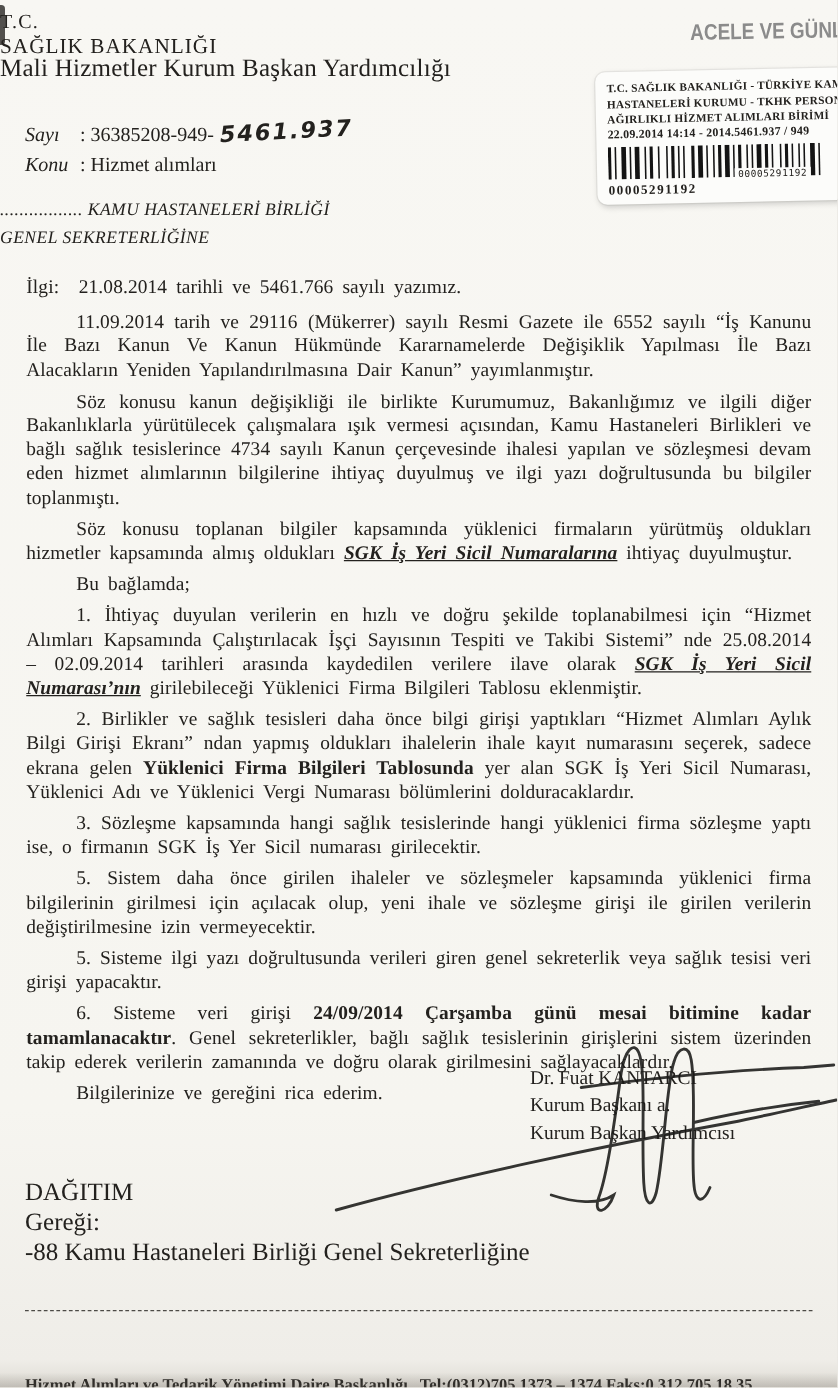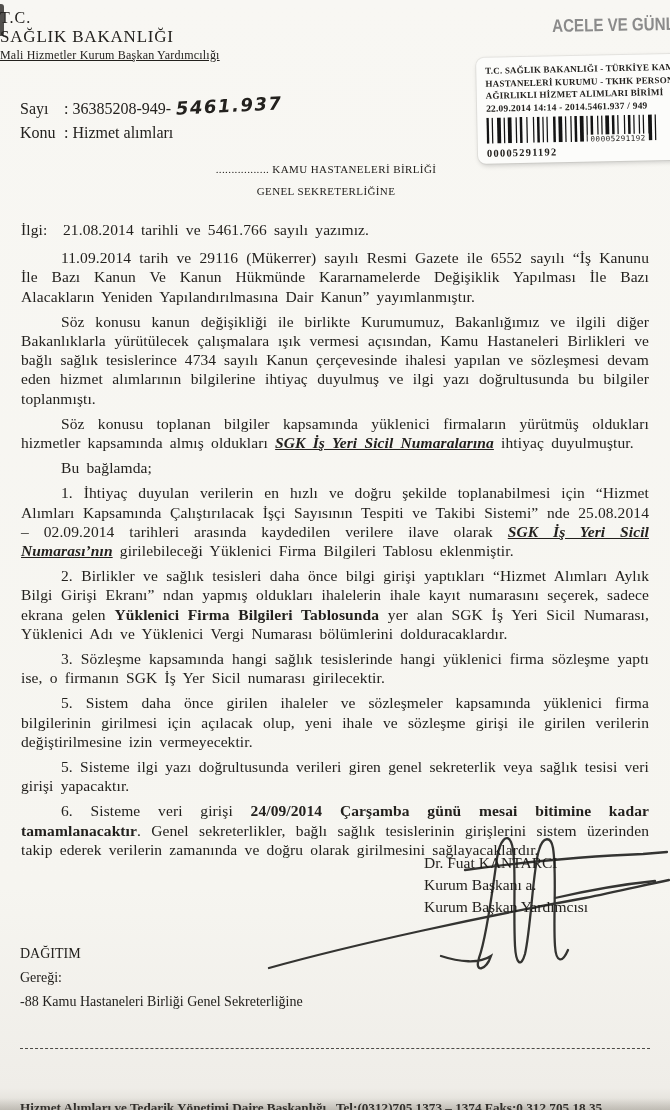--- a/index.html
+++ b/index.html
@@ -10,21 +10,21 @@
   }
   
   .edge-speck{position:absolute;left:0;top:4px;width:4px;height:32px;background:#35332f;opacity:.85;border-radius:0 3px 3px 0;}
   .bottom-smudge{position:absolute;left:0;right:0;bottom:0;height:12px;
     background:linear-gradient(180deg,rgba(0,0,0,0),rgba(110,105,97,.28));}
 
   
   .header{position:absolute;top:8px;left:0;width:658px;text-align:left;line-height:19px;}
   .header .h1{font-size:16px;letter-spacing:1px;}
   .header .h2,.header .h3{font-size:17px;letter-spacing:.8px;}
-  .header .h4{font-size:12px;letter-spacing:.2px;text-decoration:underline;}
+  .header .h4{font-size:20px;letter-spacing:.2px;}
 
   
   .stamp{position:absolute;top:16px;left:552px;white-space:nowrap;color:#8b8b8b;
     font-family:"Liberation Sans",sans-serif;font-weight:700;font-size:18px;letter-spacing:0;
     transform:rotate(-1deg) scaleX(.84);transform-origin:left top;}
 
   
   .sticker{position:absolute;top:58px;left:476px;width:188px;padding:7px 8px 5px 9px;
     background:#fcfcfa;border-radius:8px 0 0 8px;
     box-shadow:0 0 0 1px rgba(0,0,0,.05),1px 2px 5px rgba(0,0,0,.18);
@@ -33,46 +33,46 @@
   .sticker .s-line4{font-size:9.5px;font-weight:700;line-height:13px;letter-spacing:.2px;white-space:nowrap;}
   .barcode-wrap{position:relative;margin-top:2px;height:26px;}
   .barcode-wrap svg{display:block;}
   .barcode-num-inset{position:absolute;right:26px;bottom:-2px;background:#fcfcfa;
     font-family:"DejaVu Sans Mono",monospace;font-size:7.5px;padding:0 3px;letter-spacing:.5px;}
   .barcode-num-below{margin-top:4px;font-size:10.5px;font-weight:700;letter-spacing:1.2px;}
 
   
   .meta{position:absolute;top:96px;left:20px;font-size:16px;line-height:24px;}
   .meta .row{white-space:nowrap;}
-  .meta .lbl{display:inline-block;width:44px;}
+  .meta .lbl{display:inline-block;width:44px;font-style:italic;}
   .handwritten{display:inline-block;margin-left:5px;font-family:"DejaVu Sans",sans-serif;
     font-weight:700;font-style:italic;font-size:18px;letter-spacing:1.5px;
     transform:rotate(-3deg) translateY(-2px);}
 
   
-  .addressee{position:absolute;top:158px;left:0;width:652px;text-align:center;
-    font-size:11px;line-height:22px;letter-spacing:.4px;}
+  .addressee{position:absolute;top:158px;left:0;width:652px;text-align:left;
+    font-size:14px;line-height:22px;letter-spacing:.4px;font-style:italic;}
 
   
   .bodytext{position:absolute;top:220px;left:21px;width:628px;font-size:15.5px;line-height:19.2px;
     text-align:justify;word-spacing:3.2px;letter-spacing:.1px;}
   .bodytext p{margin:0 0 6px 0;}
   .bodytext p.para{text-indent:40px;}
   .ilgi{margin-bottom:9px !important;}
   .ilgi-label{display:inline-block;width:42px;}
   .b{font-weight:700;}
   .bu{font-weight:700;text-decoration:underline;font-style:italic;}
 
   
   .sig{position:absolute;top:852px;left:424px;width:240px;text-align:left;
     font-size:15.5px;line-height:22px;}
   .sig-svg{position:absolute;left:255px;top:828px;pointer-events:none;}
 
   
-  .dagitim{position:absolute;top:942px;left:20px;font-size:14px;line-height:24px;}
+  .dagitim{position:absolute;top:942px;left:20px;font-size:20px;line-height:24px;}
 
   
   .footer{position:absolute;top:1048px;left:20px;width:630px;border-top:1.5px dashed #4c4a46;
     padding-top:5px;font-size:13.2px;font-weight:700;line-height:21.5px;white-space:pre-wrap;}
 </style>
 </head>
 <body>
 
 <div class="doc">
 
@@ -146,20 +146,21 @@
     <p class="para"><span>11.09.2014 tarih ve 29116  (Mükerrer) sayılı Resmi Gazete ile 6552 sayılı “İş Kanunu İle Bazı Kanun Ve Kanun Hükmünde Kararnamelerde Değişiklik Yapılması İle Bazı Alacakların Yeniden Yapılandırılmasına Dair Kanun” yayımlanmıştır.</span></p>
     <p class="para"><span>Söz konusu kanun değişikliği ile birlikte Kurumumuz, Bakanlığımız ve ilgili diğer Bakanlıklarla yürütülecek çalışmalara ışık vermesi açısından, Kamu Hastaneleri Birlikleri ve bağlı sağlık tesislerince 4734 sayılı Kanun çerçevesinde ihalesi yapılan ve sözleşmesi devam eden hizmet alımlarının bilgilerine ihtiyaç duyulmuş ve ilgi yazı doğrultusunda bu bilgiler toplanmıştı.</span></p>
     <p class="para"><span>Söz konusu toplanan bilgiler kapsamında yüklenici firmaların yürütmüş oldukları hizmetler kapsamında almış oldukları </span><span class="bu">SGK İş Yeri Sicil Numaralarına</span><span> ihtiyaç duyulmuştur.</span></p>
     <p class="para"><span>Bu bağlamda;</span></p>
     <p class="para"><span>1. İhtiyaç duyulan verilerin en hızlı ve doğru şekilde toplanabilmesi için “Hizmet Alımları Kapsamında Çalıştırılacak İşçi Sayısının Tespiti ve Takibi Sistemi” nde 25.08.2014 – 02.09.2014 tarihleri arasında kaydedilen verilere ilave olarak </span><span class="bu">SGK İş Yeri Sicil Numarası’nın</span><span> girilebileceği Yüklenici Firma Bilgileri Tablosu eklenmiştir.</span></p>
     <p class="para"><span>2. Birlikler ve sağlık tesisleri daha önce bilgi girişi yaptıkları “Hizmet Alımları Aylık Bilgi Girişi Ekranı” ndan yapmış oldukları ihalelerin ihale kayıt numarasını seçerek, sadece ekrana gelen </span><span class="b">Yüklenici Firma Bilgileri Tablosunda</span><span> yer alan SGK İş Yeri Sicil Numarası, Yüklenici Adı ve Yüklenici Vergi Numarası bölümlerini dolduracaklardır.</span></p>
     <p class="para"><span>3.  Sözleşme kapsamında hangi sağlık tesislerinde hangi yüklenici firma sözleşme yaptı ise, o firmanın SGK İş Yer Sicil numarası girilecektir.</span></p>
     <p class="para"><span>5. Sistem daha önce girilen ihaleler ve sözleşmeler kapsamında yüklenici firma bilgilerinin girilmesi için açılacak olup, yeni ihale ve sözleşme girişi ile girilen verilerin değiştirilmesine izin vermeyecektir.</span></p>
     <p class="para"><span>5. Sisteme ilgi yazı doğrultusunda verileri giren genel sekreterlik veya sağlık tesisi veri girişi yapacaktır.</span></p>
     <p class="para"><span>6. Sisteme veri girişi </span><span class="b">24/09/2014 Çarşamba günü mesai bitimine kadar tamamlanacaktır</span><span>. Genel sekreterlikler, bağlı sağlık tesislerinin girişlerini sistem üzerinden takip ederek verilerin zamanında ve doğru olarak girilmesini sağlayacaklardır.</span></p>
+    <p class="para"><span>Bilgilerinize ve gereğini rica ederim.</span></p>
   </div>
 
   <div class="sig">
     <div>Dr. Fuat KANTARCI</div>
     <div>Kurum Başkanı a.</div>
     <div>Kurum Başkan Yardımcısı</div>
   </div>
 
   <svg class="sig-svg" width="415" height="160" viewBox="0 0 415 160" xmlns="http://www.w3.org/2000/svg">
     <g fill="none" stroke="#1a1a18" stroke-width="2.3" stroke-linecap="round" opacity=".88">

